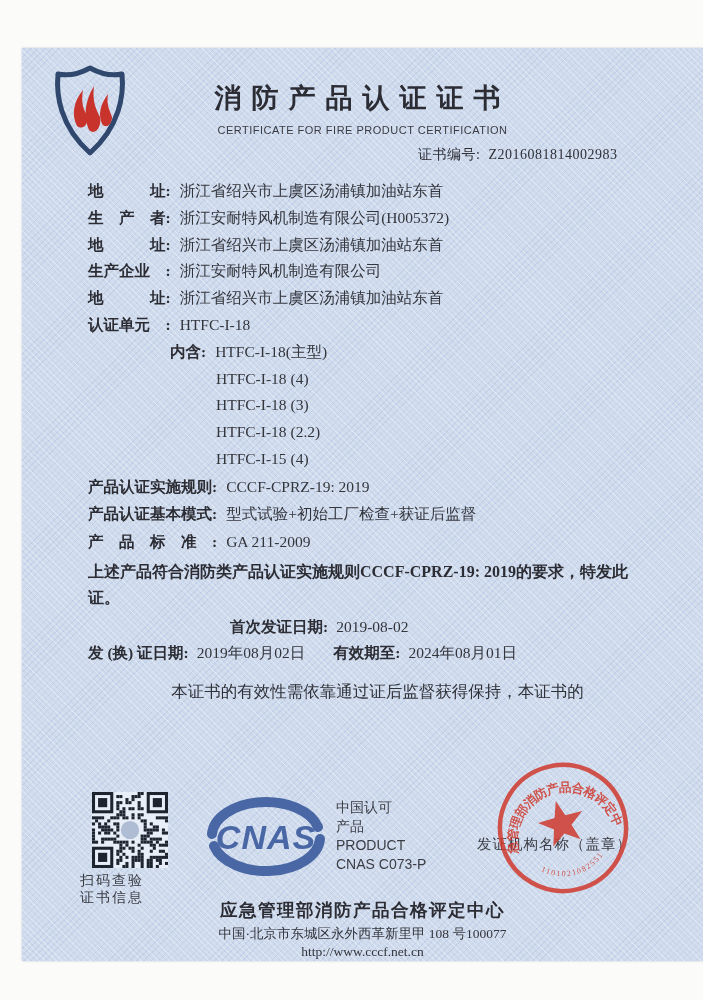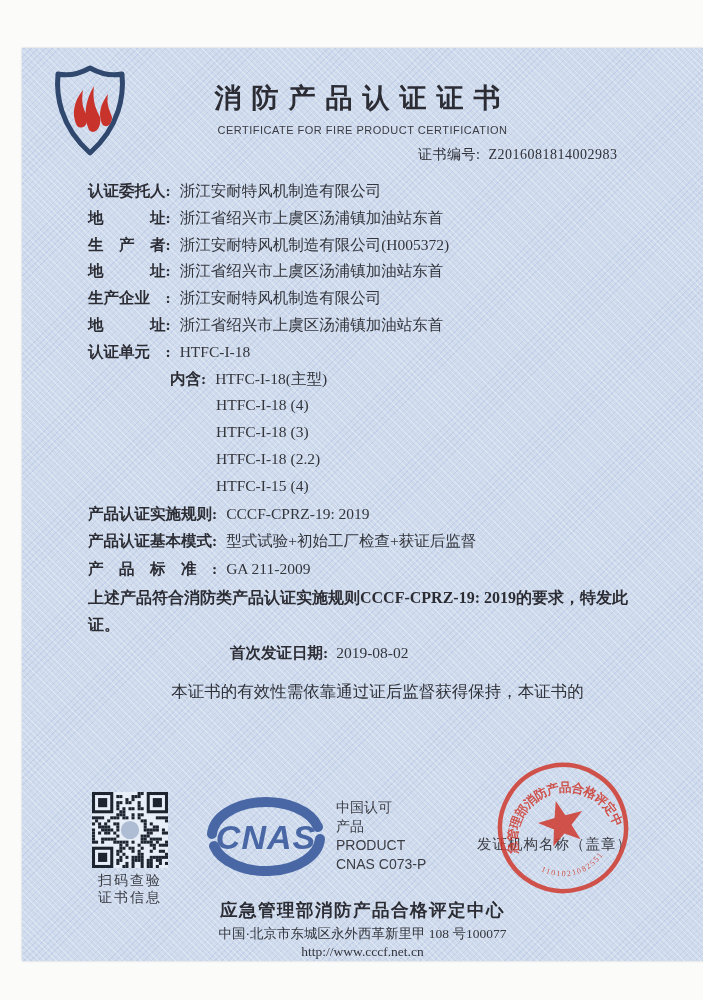--- a/index.html
+++ b/index.html
@@ -54,21 +54,21 @@
   .firstdate .lbl{font-weight:bold;margin-right:8px;color:#2c2d34;}
   .issuedate{line-height:26.5px;white-space:nowrap;}
   .issuedate .lbl{font-weight:bold;margin-right:8px;color:#2c2d34;}
   .issuedate .gap{display:inline-block;width:28px;}
   .notice{
     margin-top:12px;text-align:center;font-size:16.5px;line-height:25px;color:#30323a;
   }
   
   .qr{position:absolute;left:69px;top:744px;width:78px;height:76px;}
   .qr-caption{
-    position:absolute;left:58px;top:824px;width:100px;text-align:center;
+    position:absolute;left:58px;top:824px;width:100px;
     font-size:14px;line-height:17px;letter-spacing:2px;color:#3a3c44;
   }
   .cnas{position:absolute;left:184px;top:748px;width:120px;height:80px;}
   .cnas-text{
     position:absolute;left:314px;top:750px;font-size:14px;line-height:19px;color:#3b3d45;
     font-family:"Liberation Sans","DejaVu Sans",sans-serif;
   }
   .stamp-label{
     position:absolute;left:455px;top:787px;font-size:14.5px;color:#3a3b42;
     letter-spacing:1px;z-index:1;white-space:nowrap;
@@ -104,23 +104,20 @@
     </div>
     <div class="title-cn">消防产品认证证书</div>
     <div class="title-en">CERTIFICATE FOR FIRE PRODUCT CERTIFICATION</div>
     <div class="certno">
       <span class="lbl">证书编号:</span><span>Z2016081814002983</span>
     </div>
   </div>
 
   <div class="bodytxt">
     <div class="row">
-      <span class="lbl">认证委托人:</span><span class="val">浙江安耐特风机制造有限公司</span>
-    </div>
-    <div class="row">
       <span class="lbl">地　　　址:</span><span class="val">浙江省绍兴市上虞区汤浦镇加油站东首</span>
     </div>
     <div class="row">
       <span class="lbl">生　产　者:</span><span class="val">浙江安耐特风机制造有限公司(H005372)</span>
     </div>
     <div class="row">
       <span class="lbl">地　　　址:</span><span class="val">浙江省绍兴市上虞区汤浦镇加油站东首</span>
     </div>
     <div class="row">
       <span class="lbl">生产企业　:</span><span class="val">浙江安耐特风机制造有限公司</span>
@@ -147,20 +144,23 @@
       <span class="lbl">产品认证基本模式:</span><span class="val">型式试验+初始工厂检查+获证后监督</span>
     </div>
     <div class="rule-row">
       <span class="lbl">产　品　标　准　:</span><span class="val">GA 211-2009</span>
     </div>
 
     <div class="statement">上述产品符合消防类产品认证实施规则CCCF-CPRZ-19: 2019的要求，特发此证。</div>
 
     <div class="firstdate">
       <span class="lbl">首次发证日期:</span><span>2019-08-02</span>
+    </div>
+    <div class="issuedate">
+      <span class="lbl">发 (换) 证日期:</span><span>2019年08月02日</span><span class="gap"></span><span class="lbl">有效期至:</span><span>2024年08月01日</span>
     </div>
 
     <div class="notice">
       <div>本证书的有效性需依靠通过证后监督获得保持，本证书的</div>
     </div>
   </div>
 
   <div class="qr">
     <svg id="qrsvg" viewBox="0 0 75 75" width="78" height="76">
         <rect x="0" y="0" width="75" height="75" fill="#e8eef7"></rect>

